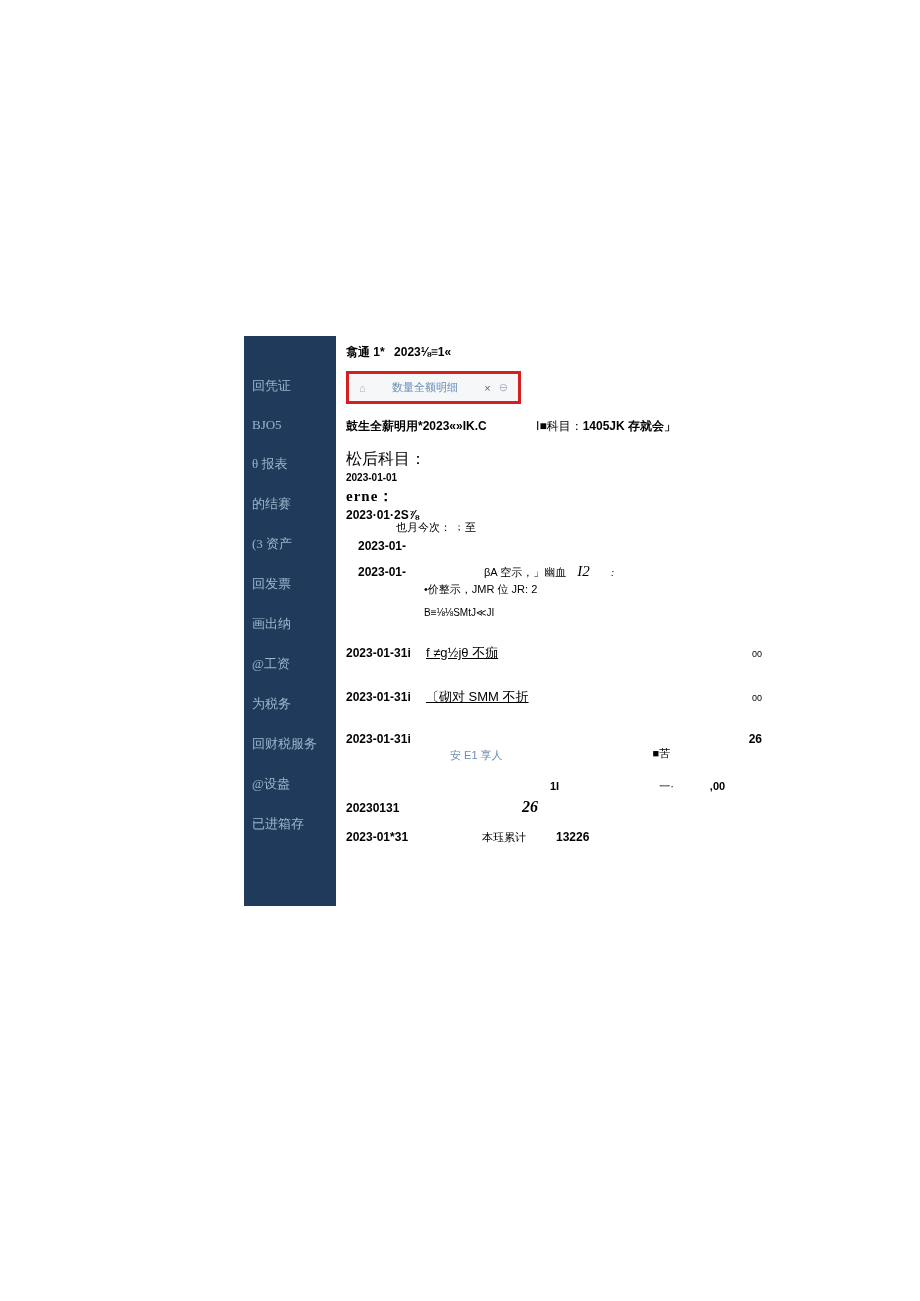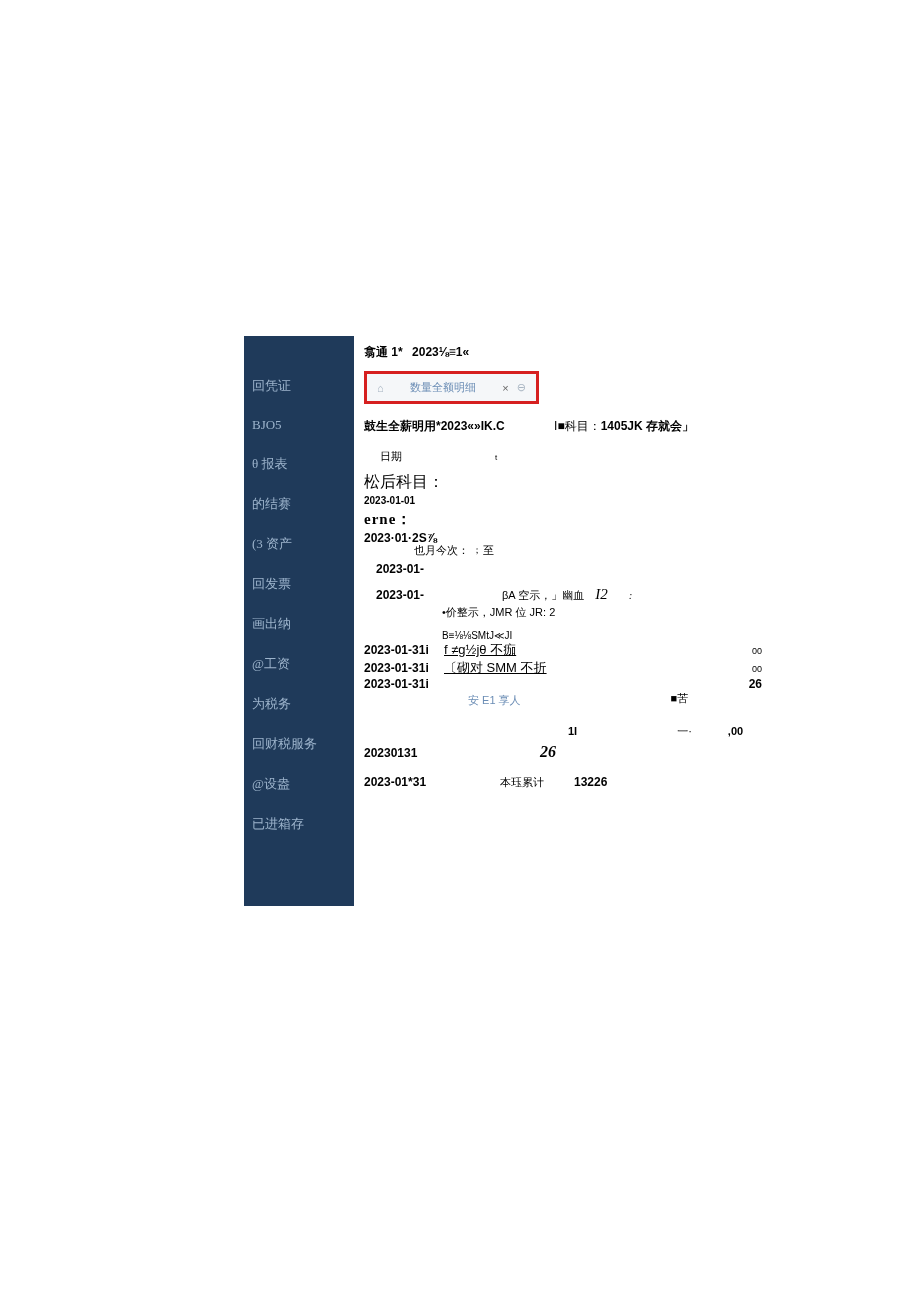--- a/index.html
+++ b/index.html
@@ -1,18 +1,18 @@
 <!DOCTYPE html>
 <html><head>
 <meta charset="utf-8">
 <style>
 * { margin: 0; padding: 0; box-sizing: border-box; }
 body { background: #fff; font-family: "Microsoft YaHei", Arial, sans-serif; width: 920px; height: 1301px; position: relative; }
 .app { position: absolute; top: 336px; left: 244px; width: 528px; height: 570px; display: flex; }
-.sidebar { width: 110px; background: #1f3a5a; display: flex; flex-direction: column; padding-top: 30px; }
+.sidebar { width: 92px; background: #1f3a5a; display: flex; flex-direction: column; padding-top: 30px; }
 .sidebar-item { color: #9db4cc; font-size: 13px; padding: 11px 8px; cursor: pointer; white-space: nowrap; font-family: "SimSun", serif; }
 .main { flex: 1; background: #fff; padding: 8px 10px; color: #000; font-size: 12px; position: relative; }
 .topline { font-weight: bold; font-size: 12px; margin-bottom: 10px; }
 .topline span:first-child { margin-right: 6px; text-align: right; }
 .tab-bar { border: 3px solid #d62020; padding: 6px 10px; display: flex; align-items: center; gap: 8px; margin-bottom: 14px; background: #f5f7f9; width: 175px; }
 .tab-icon { color: #a8b5c2; font-size: 11px; }
 .tab-label { color: #6b8db5; font-size: 11px; flex: 1; text-align: center; }
 .tab-close { color: #666; font-size: 11px; cursor: pointer; }
 .subtitle { font-weight: bold; font-size: 12px; margin-bottom: 14px; }
 .subtitle .kmu { margin-left: 46px; font-weight: bold; }
@@ -24,21 +24,21 @@
 .bold-date { font-weight: bold; font-size: 10px; margin-top: 2px; }
 .erne { font-family: Georgia, serif; font-size: 15px; letter-spacing: 1px; margin-top: 4px; font-weight: bold; }
 .line-25 { font-weight: bold; font-size: 12px; margin-top: 2px; }
 .yue-line { font-size: 11px; margin-left: 50px; margin-top: -2px; }
 .date-only { font-weight: bold; font-size: 12px; margin-left: 12px; margin-top: 4px; }
 .ba-block { margin-left: 78px; margin-top: 4px; font-size: 11px; }
 .ba-block .i2 { font-family: Georgia, serif; font-style: italic; font-size: 15px; margin-left: 8px; }
 .ba-block .colon { font-style: italic; margin-left: 18px; font-family: Georgia, serif; }
 .jmr { margin-left: 78px; font-size: 11px; margin-top: 2px; }
 .be-line { margin-left: 78px; font-size: 10px; font-weight: normal; margin-top: 10px; }
-.row { display: flex; font-size: 12px; margin-top: 0; align-items: baseline; }
+.row { display: flex; font-size: 12px; margin-top: 26px; align-items: baseline; }
 .row .d { font-weight: bold; width: 80px; }
 .row .mid { flex: 1; font-size: 13px; text-decoration: underline; }
 .row .r { font-size: 9px; width: 24px; text-align: right; }
 .row .r26 { font-weight: bold; font-size: 12px; }
 .priv { color: #6b8db5; font-size: 11px; margin-left: 104px; margin-top: 2px; }
 .ku { margin-left: 150px; font-size: 11px; }
 .row-last { display: flex; font-size: 12px; margin-top: 16px; align-items: baseline; }
 .row-last .n1 { font-weight: bold; margin-left: 204px; font-size: 11px; }
 .row-last .dash { margin-left: 100px; font-size: 11px; }
 .row-last .amt { margin-left: 36px; font-weight: bold; font-size: 11px; }
@@ -80,24 +80,20 @@
       <span class="tab-label">数量全额明细</span>
       <span class="tab-close">×</span>
       <span class="tab-icon">⊖</span>
     </div>
 
     <div class="subtitle">
       <span>鼓生全薪明用*2023«»IK.C</span>
       <span class="kmu"><span class="kmu-label">I■科目：</span><span>1405JK 存就会」</span></span>
     </div>
 
-    <div class="period-date">
-      <span>日期</span>
-      <span style="margin-left:90px;font-size:8px;">t</span>
-    </div>
 
     <div class="songhou">松后科目：</div>
     <div class="bold-date">2023-01-01</div>
     <div class="erne">erne：</div>
     <div class="line-25">2023·01·2S⅞</div>
     <div class="yue-line">也月今次：    ﹔至</div>
     <div class="date-only">2023-01-</div>
 
     <div style="display:flex;align-items:baseline;">
       <div class="date-only" style="margin-top:12px;">2023-01-</div>

